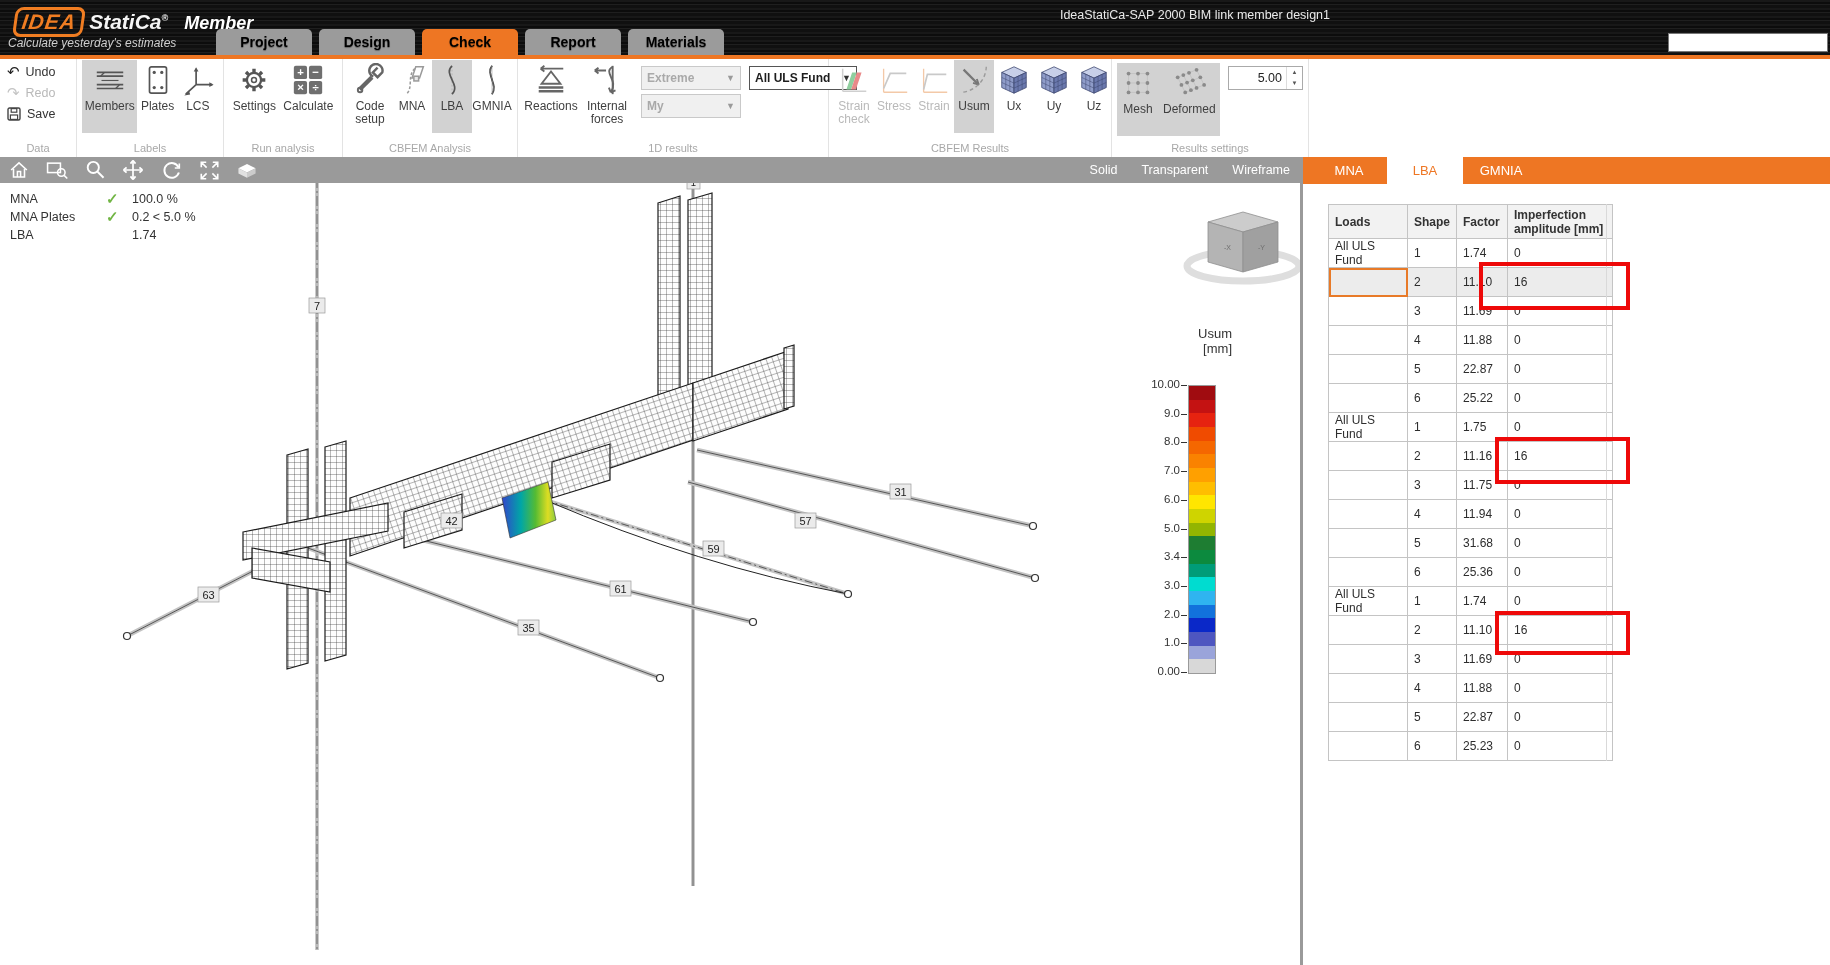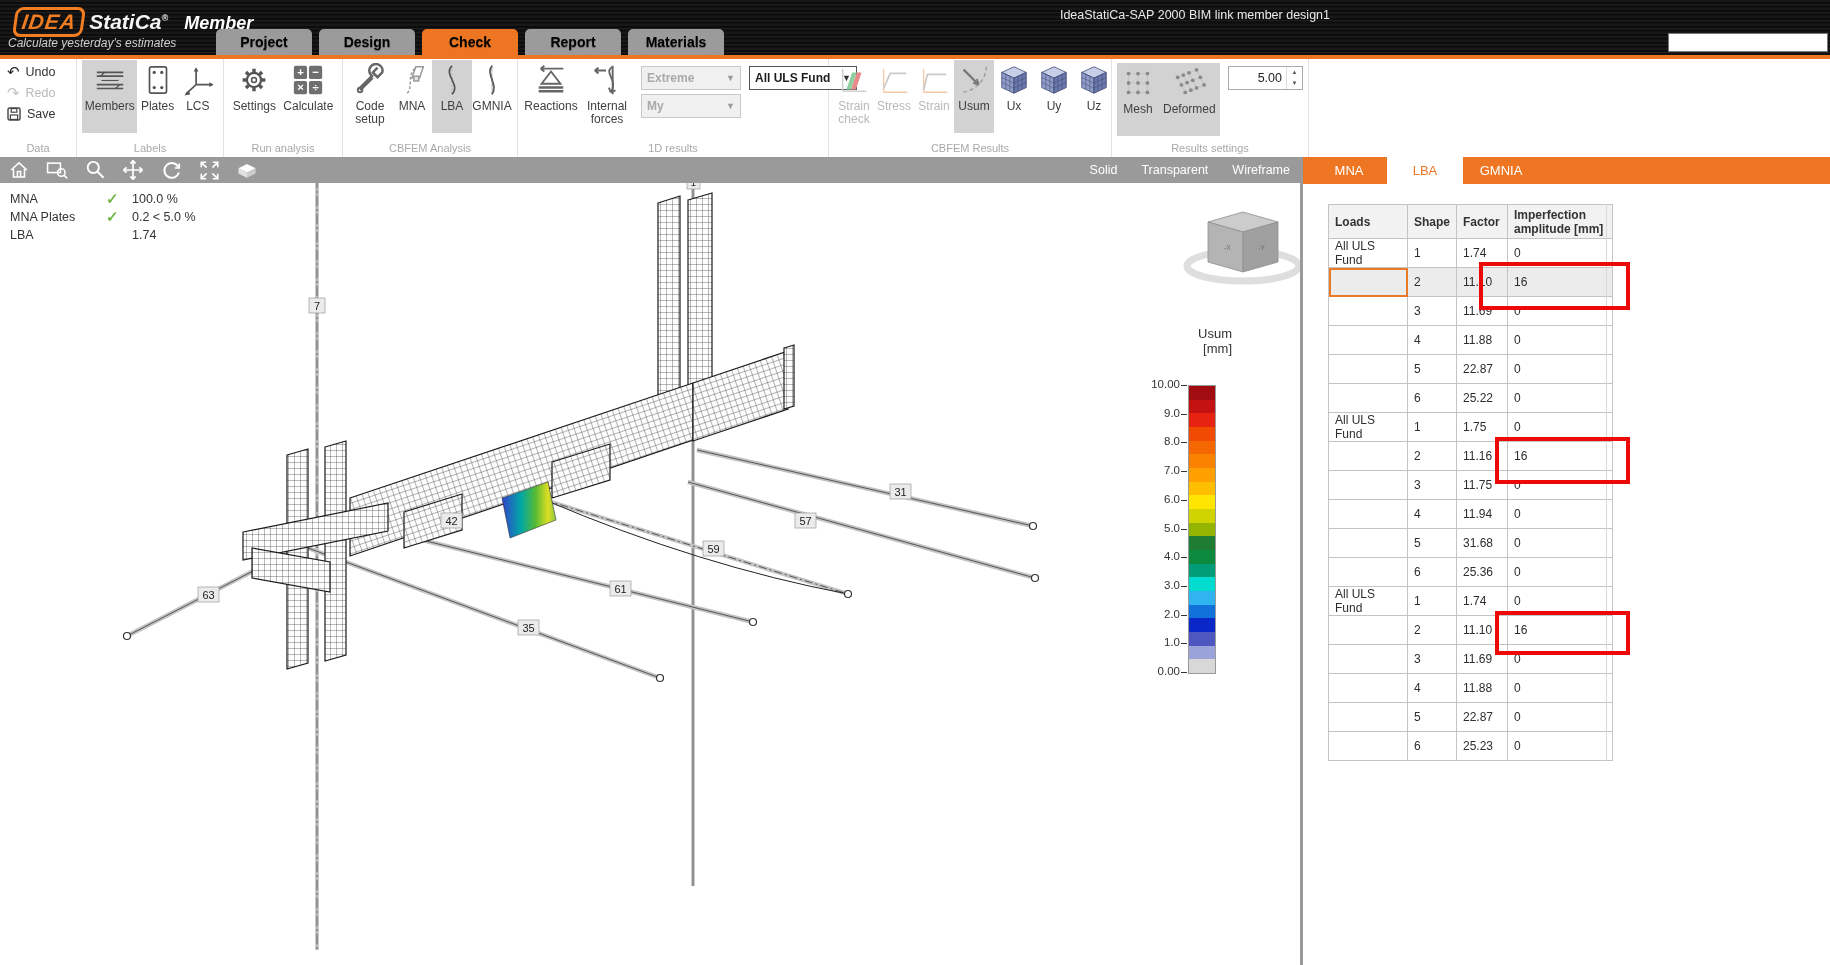--- a/index.html
+++ b/index.html
@@ -615,21 +615,21 @@
         <div class="ltick" style="top: 80.7px;">9.0</div>
         <div class="tmark" style="top: 87.7px;"></div>
         <div class="ltick" style="top: 109.4px;">8.0</div>
         <div class="tmark" style="top: 116.4px;"></div>
         <div class="ltick" style="top: 138.1px;">7.0</div>
         <div class="tmark" style="top: 145.1px;"></div>
         <div class="ltick" style="top: 166.8px;">6.0</div>
         <div class="tmark" style="top: 173.8px;"></div>
         <div class="ltick" style="top: 195.5px;">5.0</div>
         <div class="tmark" style="top: 202.5px;"></div>
-        <div class="ltick" style="top: 224.2px;">4.0</div>
+        <div class="ltick" style="top: 224.2px;">3.4</div>
         <div class="tmark" style="top: 231.2px;"></div>
         <div class="ltick" style="top: 252.9px;">3.0</div>
         <div class="tmark" style="top: 259.9px;"></div>
         <div class="ltick" style="top: 281.6px;">2.0</div>
         <div class="tmark" style="top: 288.6px;"></div>
         <div class="ltick" style="top: 310.3px;">1.0</div>
         <div class="tmark" style="top: 317.3px;"></div>
         <div class="ltick" style="top: 339px;">0.00</div>
         <div class="tmark" style="top: 346px;"></div>
       </div>

